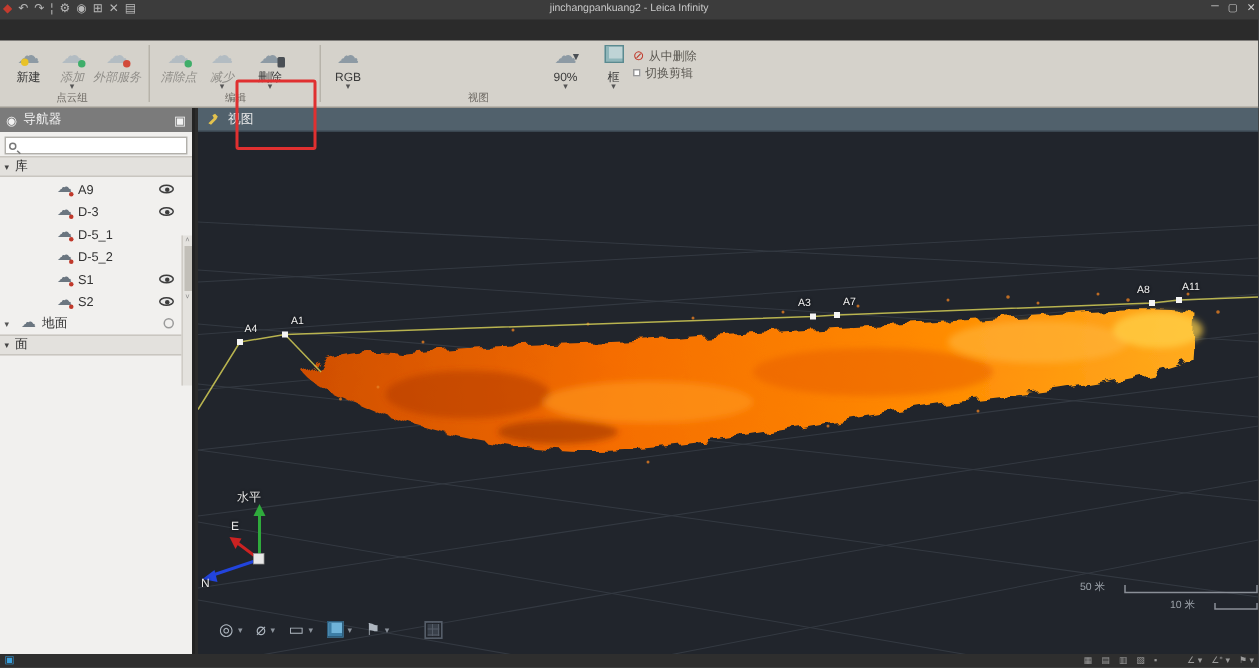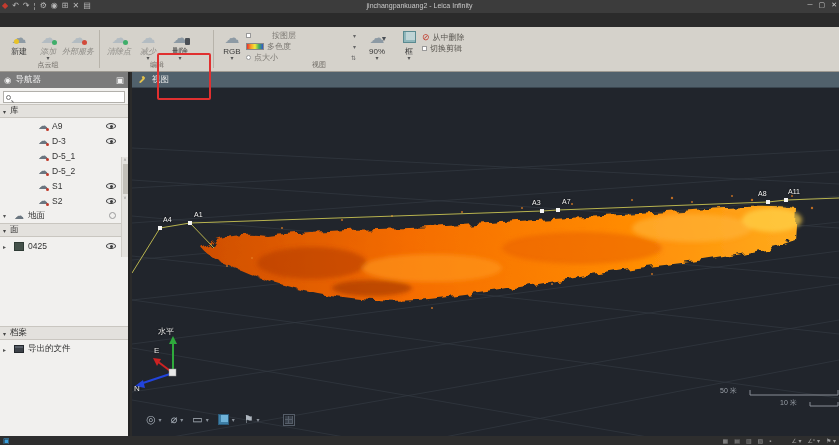--- a/index.html
+++ b/index.html
@@ -156,37 +156,20 @@
       <div class="glabel">编辑</div>
     </div>
     <div class="rsep" style="left:213px;"></div>
 
     <div class="rgroup" style="left:214px;width:266px;">
       <div class="rbtn" style="left:1px;">
         <span class="ico"><span>☁</span></span>
         <span class="lbl">RGB</span>
         <span class="caret">▾</span>
       </div>
-      <div class="viewrows" style="left:32px;">
-        <div class="vrow">
-          <span class="chk"></span>
-          <span style="margin-left:18px;">按图层</span>
-          <span class="vcaret">▾</span>
-        </div>
-        <div class="vrow">
-          <span class="grad"></span>
-          <span>多色度</span>
-          <span class="vcaret">▾</span>
-        </div>
-        <div class="vrow">
-          <span class="radio"></span>
-          <span>点大小</span>
-          <span class="vcaret">⇅</span>
-        </div>
-      </div>
       <div class="rbtn" style="left:146px;">
         <span class="ico"><span>☁</span><span class="funnel">▼</span></span>
         <span class="lbl">90%</span>
         <span class="caret">▾</span>
       </div>
       <div class="rbtn" style="left:178px;">
         <span class="cube-ico"></span>
         <span class="lbl">框</span>
         <span class="caret">▾</span>
       </div>
@@ -253,36 +236,21 @@
       <div class="titem shallow">
         <span class="arrow">▾</span>
         <span class="cloud-s"><span>☁</span></span>
         <span>地面</span>
         <span class="circ"></span>
       </div>
       <div class="sect">
         <span class="tri">▾</span>
         <span>面</span>
       </div>
-      <div class="titem shallow" style="height:18px;">
-        <span class="arrow">▸</span>
-        <span class="sicon"></span>
-        <span>0425</span>
-        <span class="eye"></span>
-      </div>
       <div style="height:71px;"></div>
-      <div class="sect">
-        <span class="tri">▾</span>
-        <span>档案</span>
-      </div>
-      <div class="titem shallow" style="height:18px;">
-        <span class="arrow">▸</span>
-        <span class="ficon"></span>
-        <span>导出的文件</span>
-      </div>
     </div>
     <div class="vscroll">˄<div class="thumb"></div>˅</div>
   </div>
 
   <div class="viewport">
     <div class="vp-header">
       <svg class="wrench" viewBox="0 0 10 10">
         <path d="M1 8 L5 4 L4 2 L6 1 L8 3 L7 5 L3 9 Z" fill="#e3c24d"></path>
       </svg>
       <span>视图</span>

